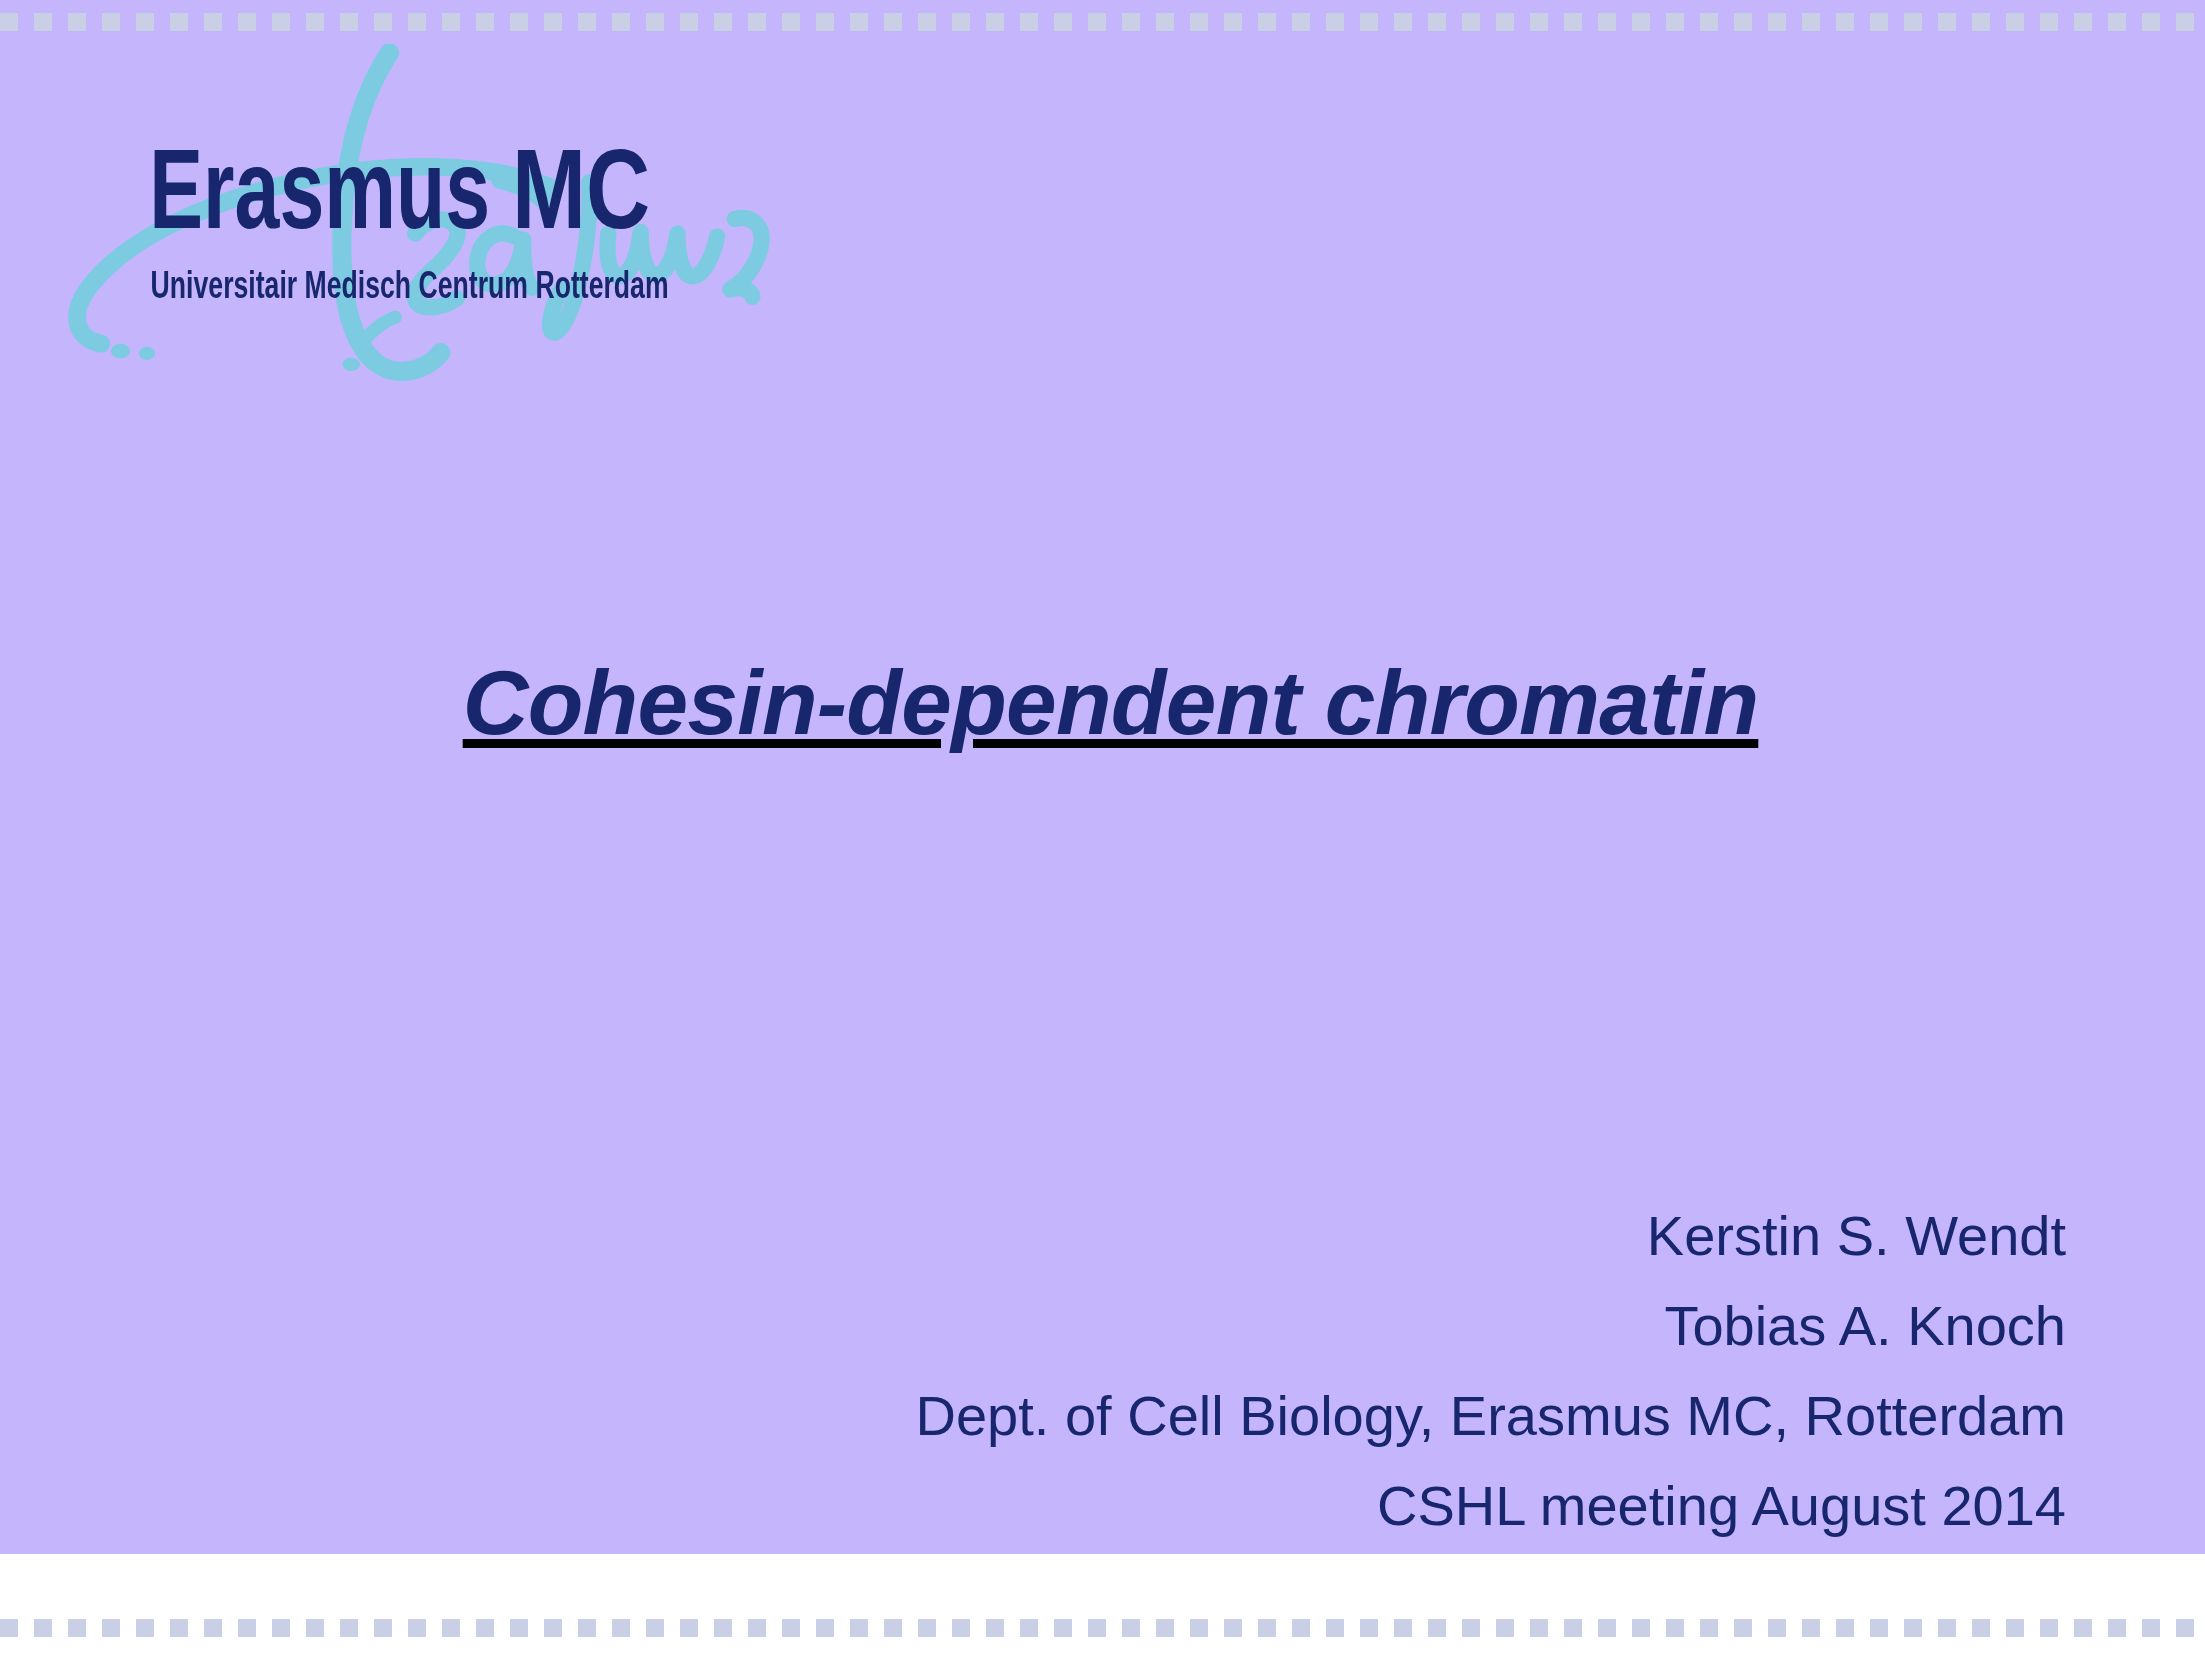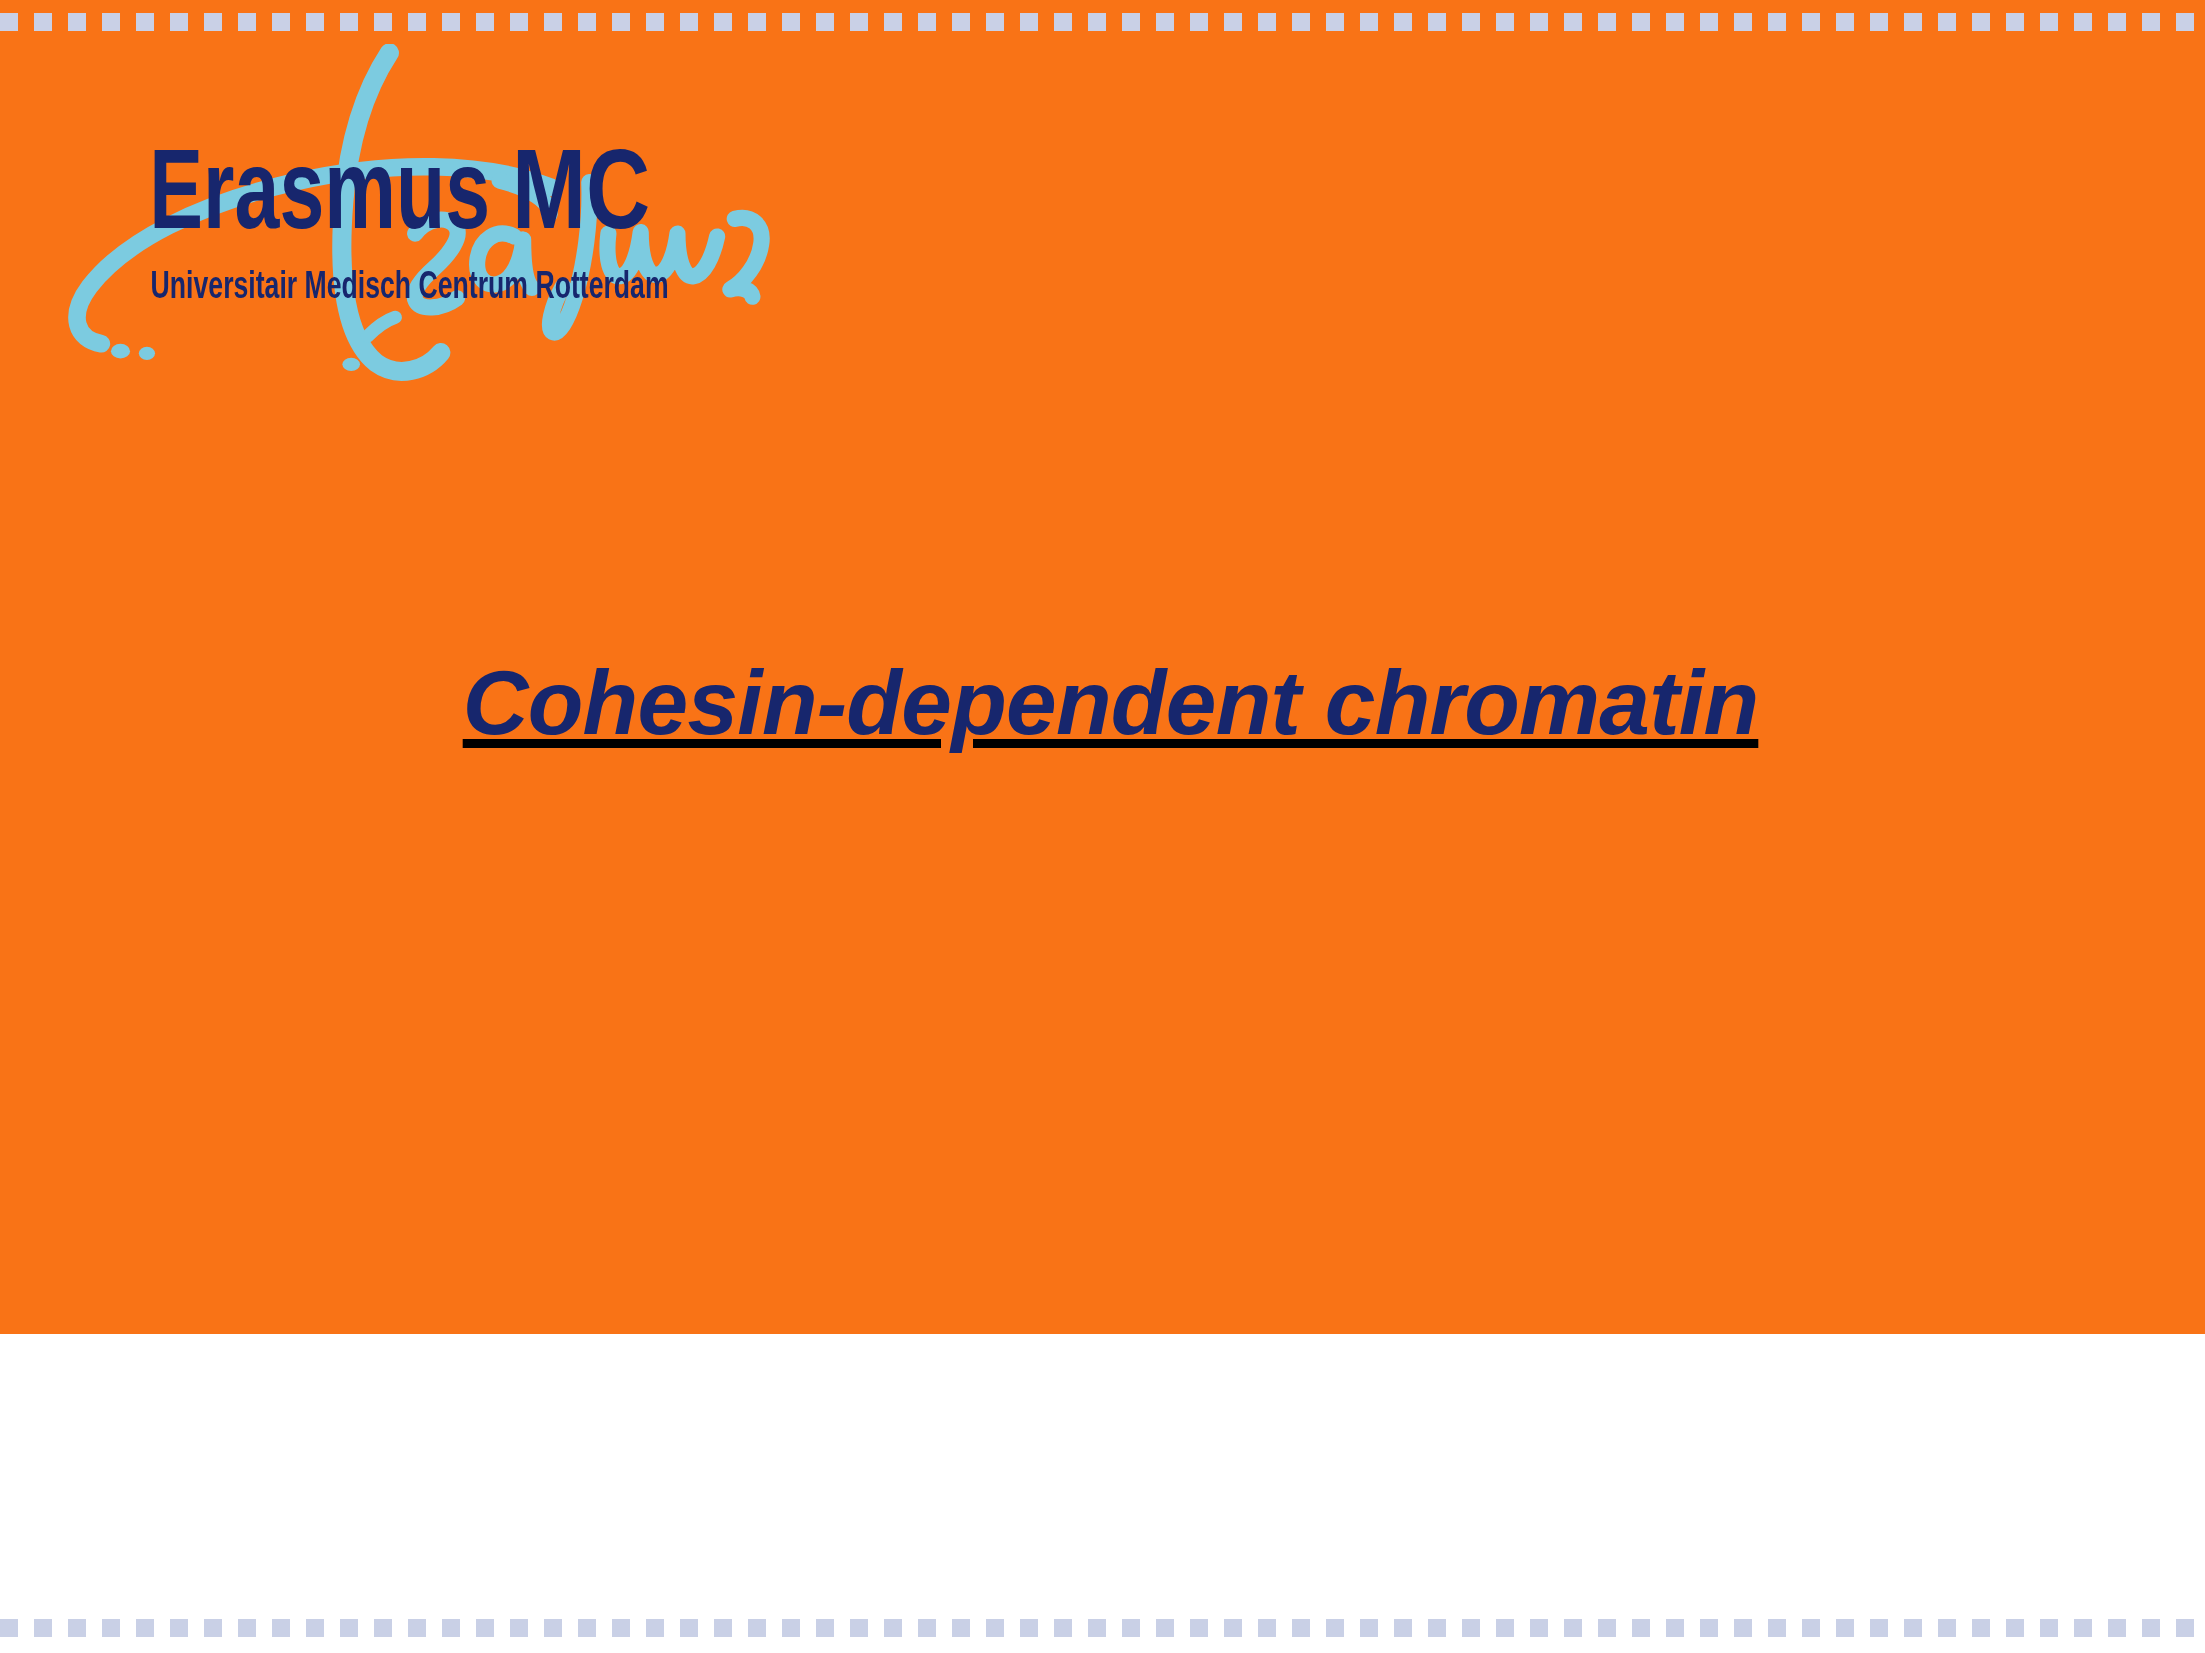--- a/index.html
+++ b/index.html
@@ -10,22 +10,22 @@
   body {
     width: 2205px;
     height: 1654px;
     overflow: hidden;
     font-family: "Liberation Sans", sans-serif;
   }
 
   .slide {
     position: relative;
     width: 2205px;
-    height: 1334px;
-    background: #f97316;
+    height: 1554px;
+    background: #c4b5fd;
     box-sizing: border-box;
   }
 
   
   .dash-rule {
     position: absolute;
     left: 0;
     width: 2205px;
     height: 17.6px;
     background-image: linear-gradient(to right,
@@ -148,17 +148,23 @@
       <text x="760" y="250" font-family="'Liberation Sans', sans-serif" font-size="155" font-weight="bold" fill="#17266d" transform="scale(0.80 1) translate(36 0)" textLength="235" lengthAdjust="spacingAndGlyphs">MC</text>
 
       <text x="145" y="345" font-family="'Liberation Sans', sans-serif" font-size="53" font-weight="bold" fill="#17266d" textLength="705" lengthAdjust="spacingAndGlyphs">Universitair Medisch Centrum Rotterdam</text>
     </svg>
   </div>
 
   <div class="title-block">
     <div class="title-line">Cohesin-dependent chromatin</div>
   </div>
 
+  <div class="author-block">
+    <div class="author-line">Kerstin S. Wendt</div>
+    <div class="author-line">Tobias A. Knoch</div>
+    <div class="author-line">Dept. of Cell Biology, Erasmus MC, Rotterdam</div>
+    <div class="author-line">CSHL meeting August 2014</div>
+  </div>
 
   <div class="dash-rule bottom"></div>
 
 </div>
 
 
 </body></html>

